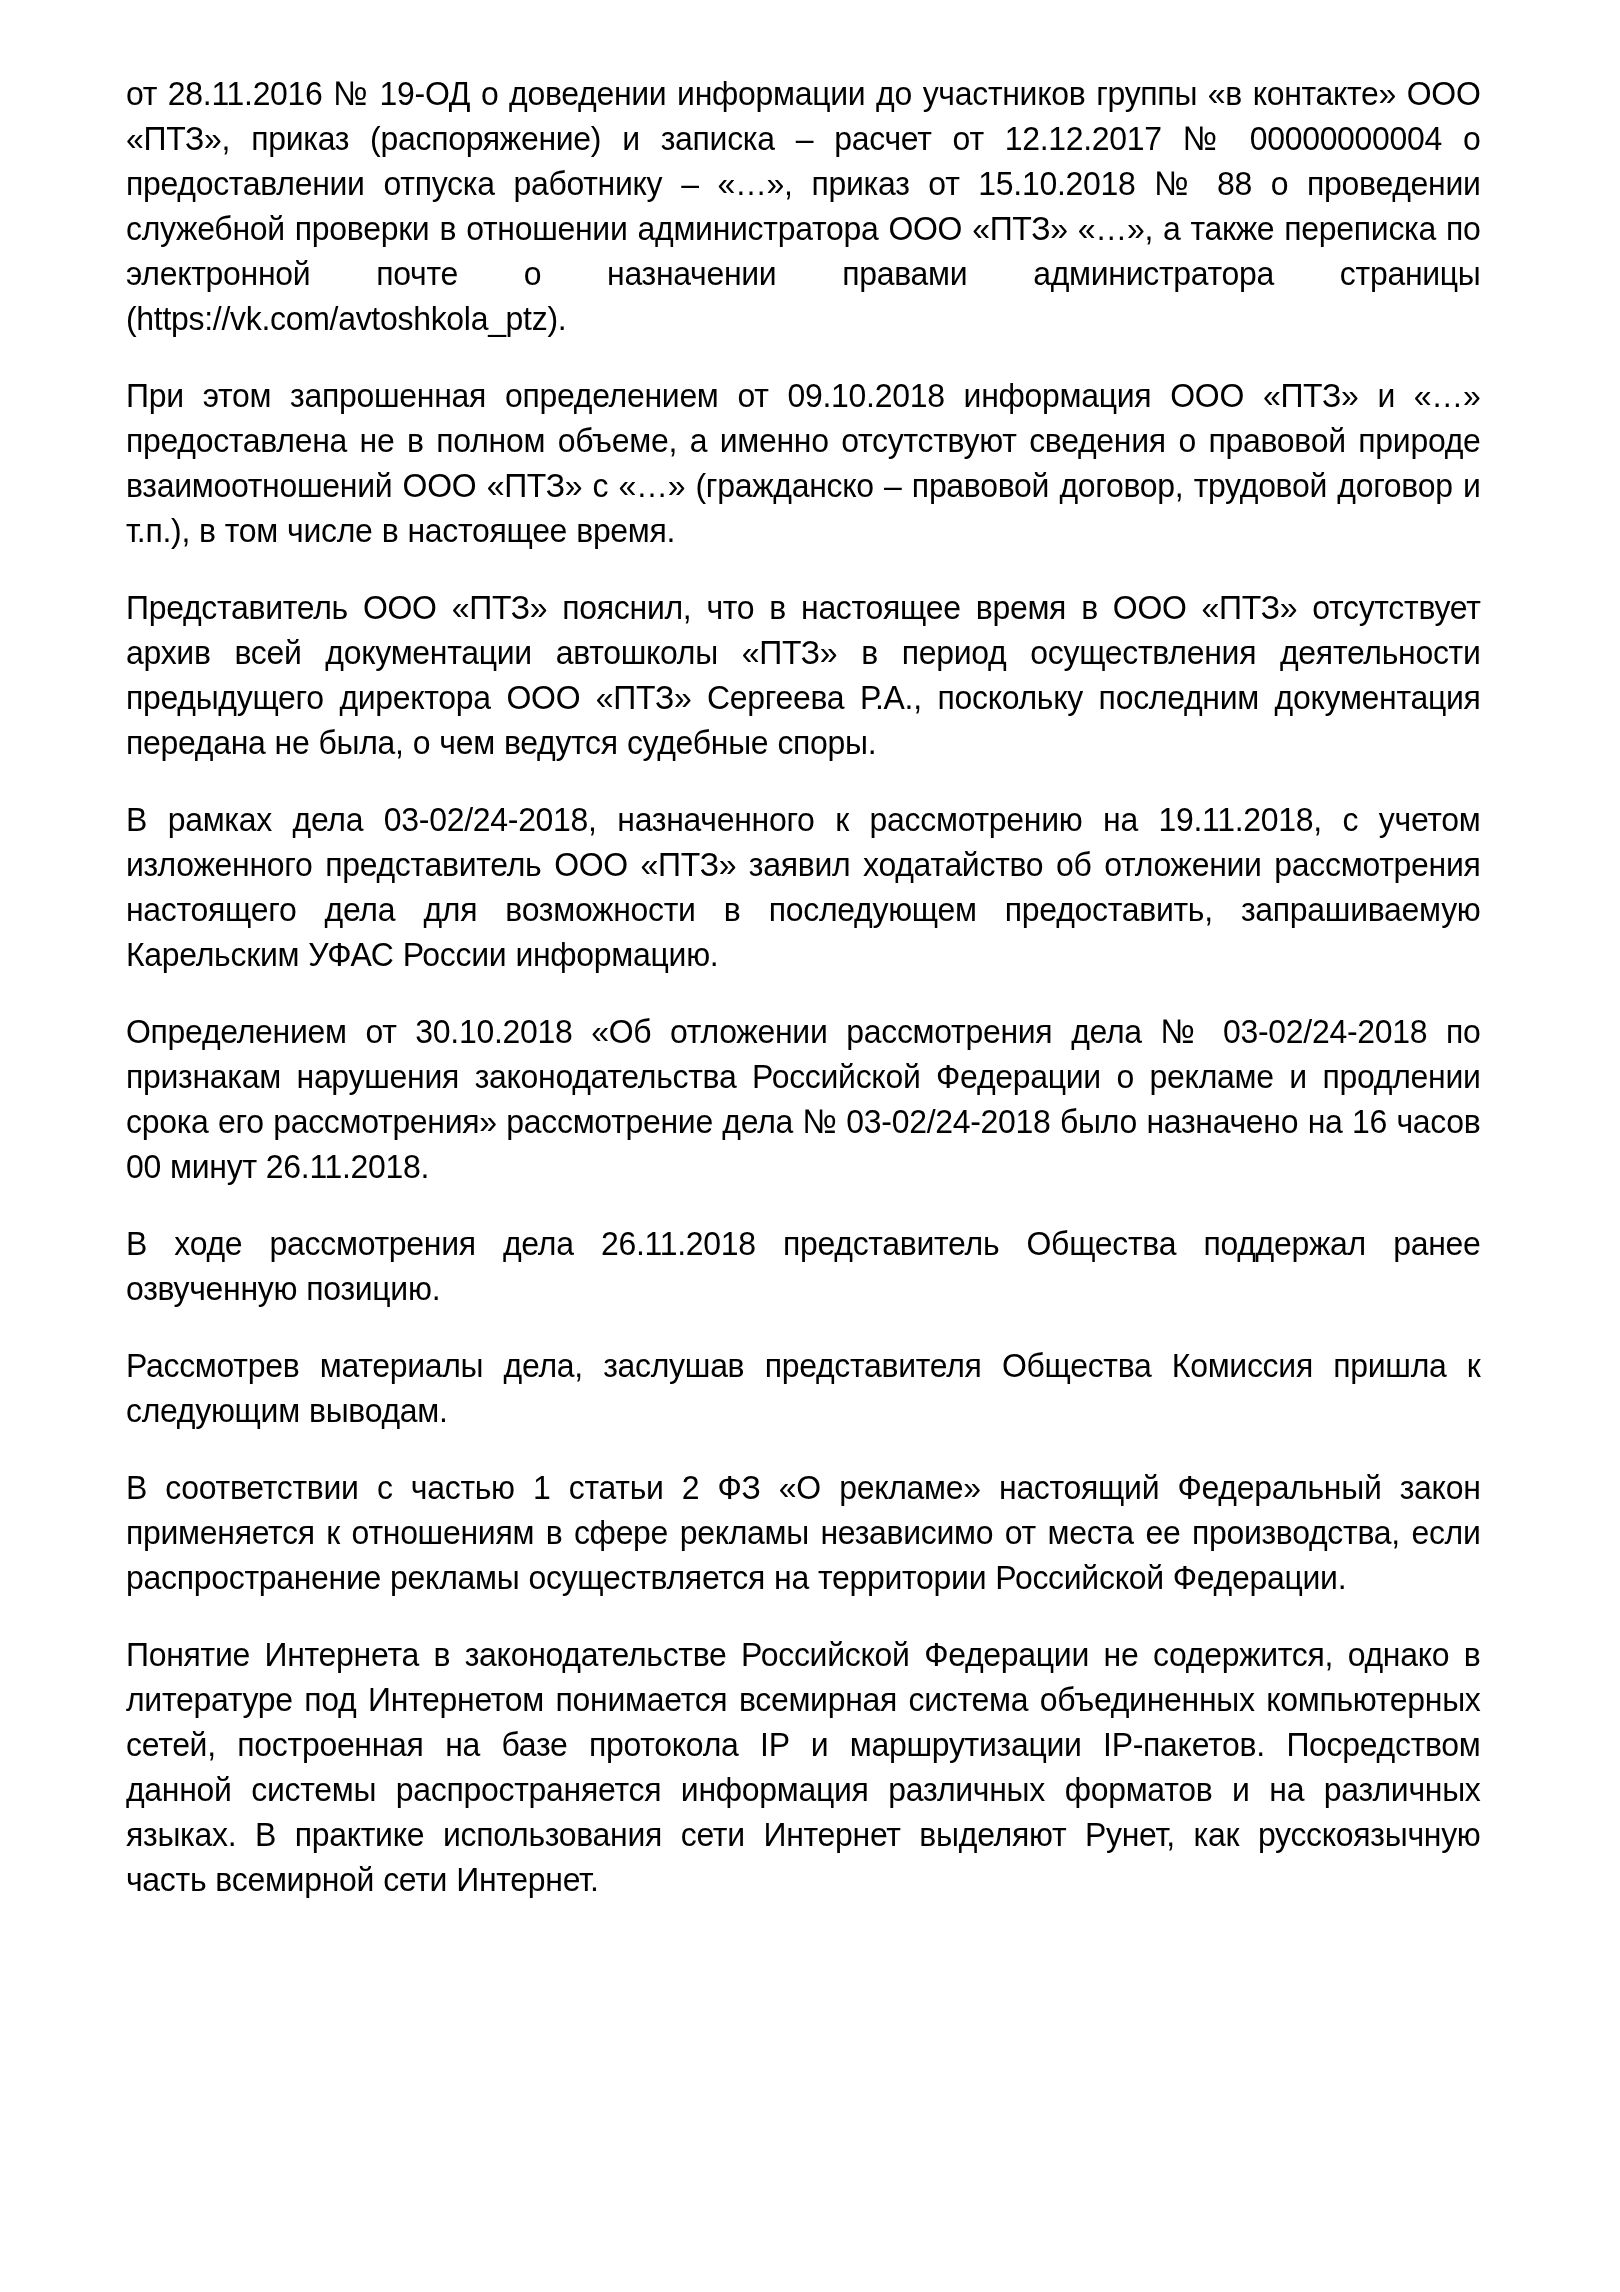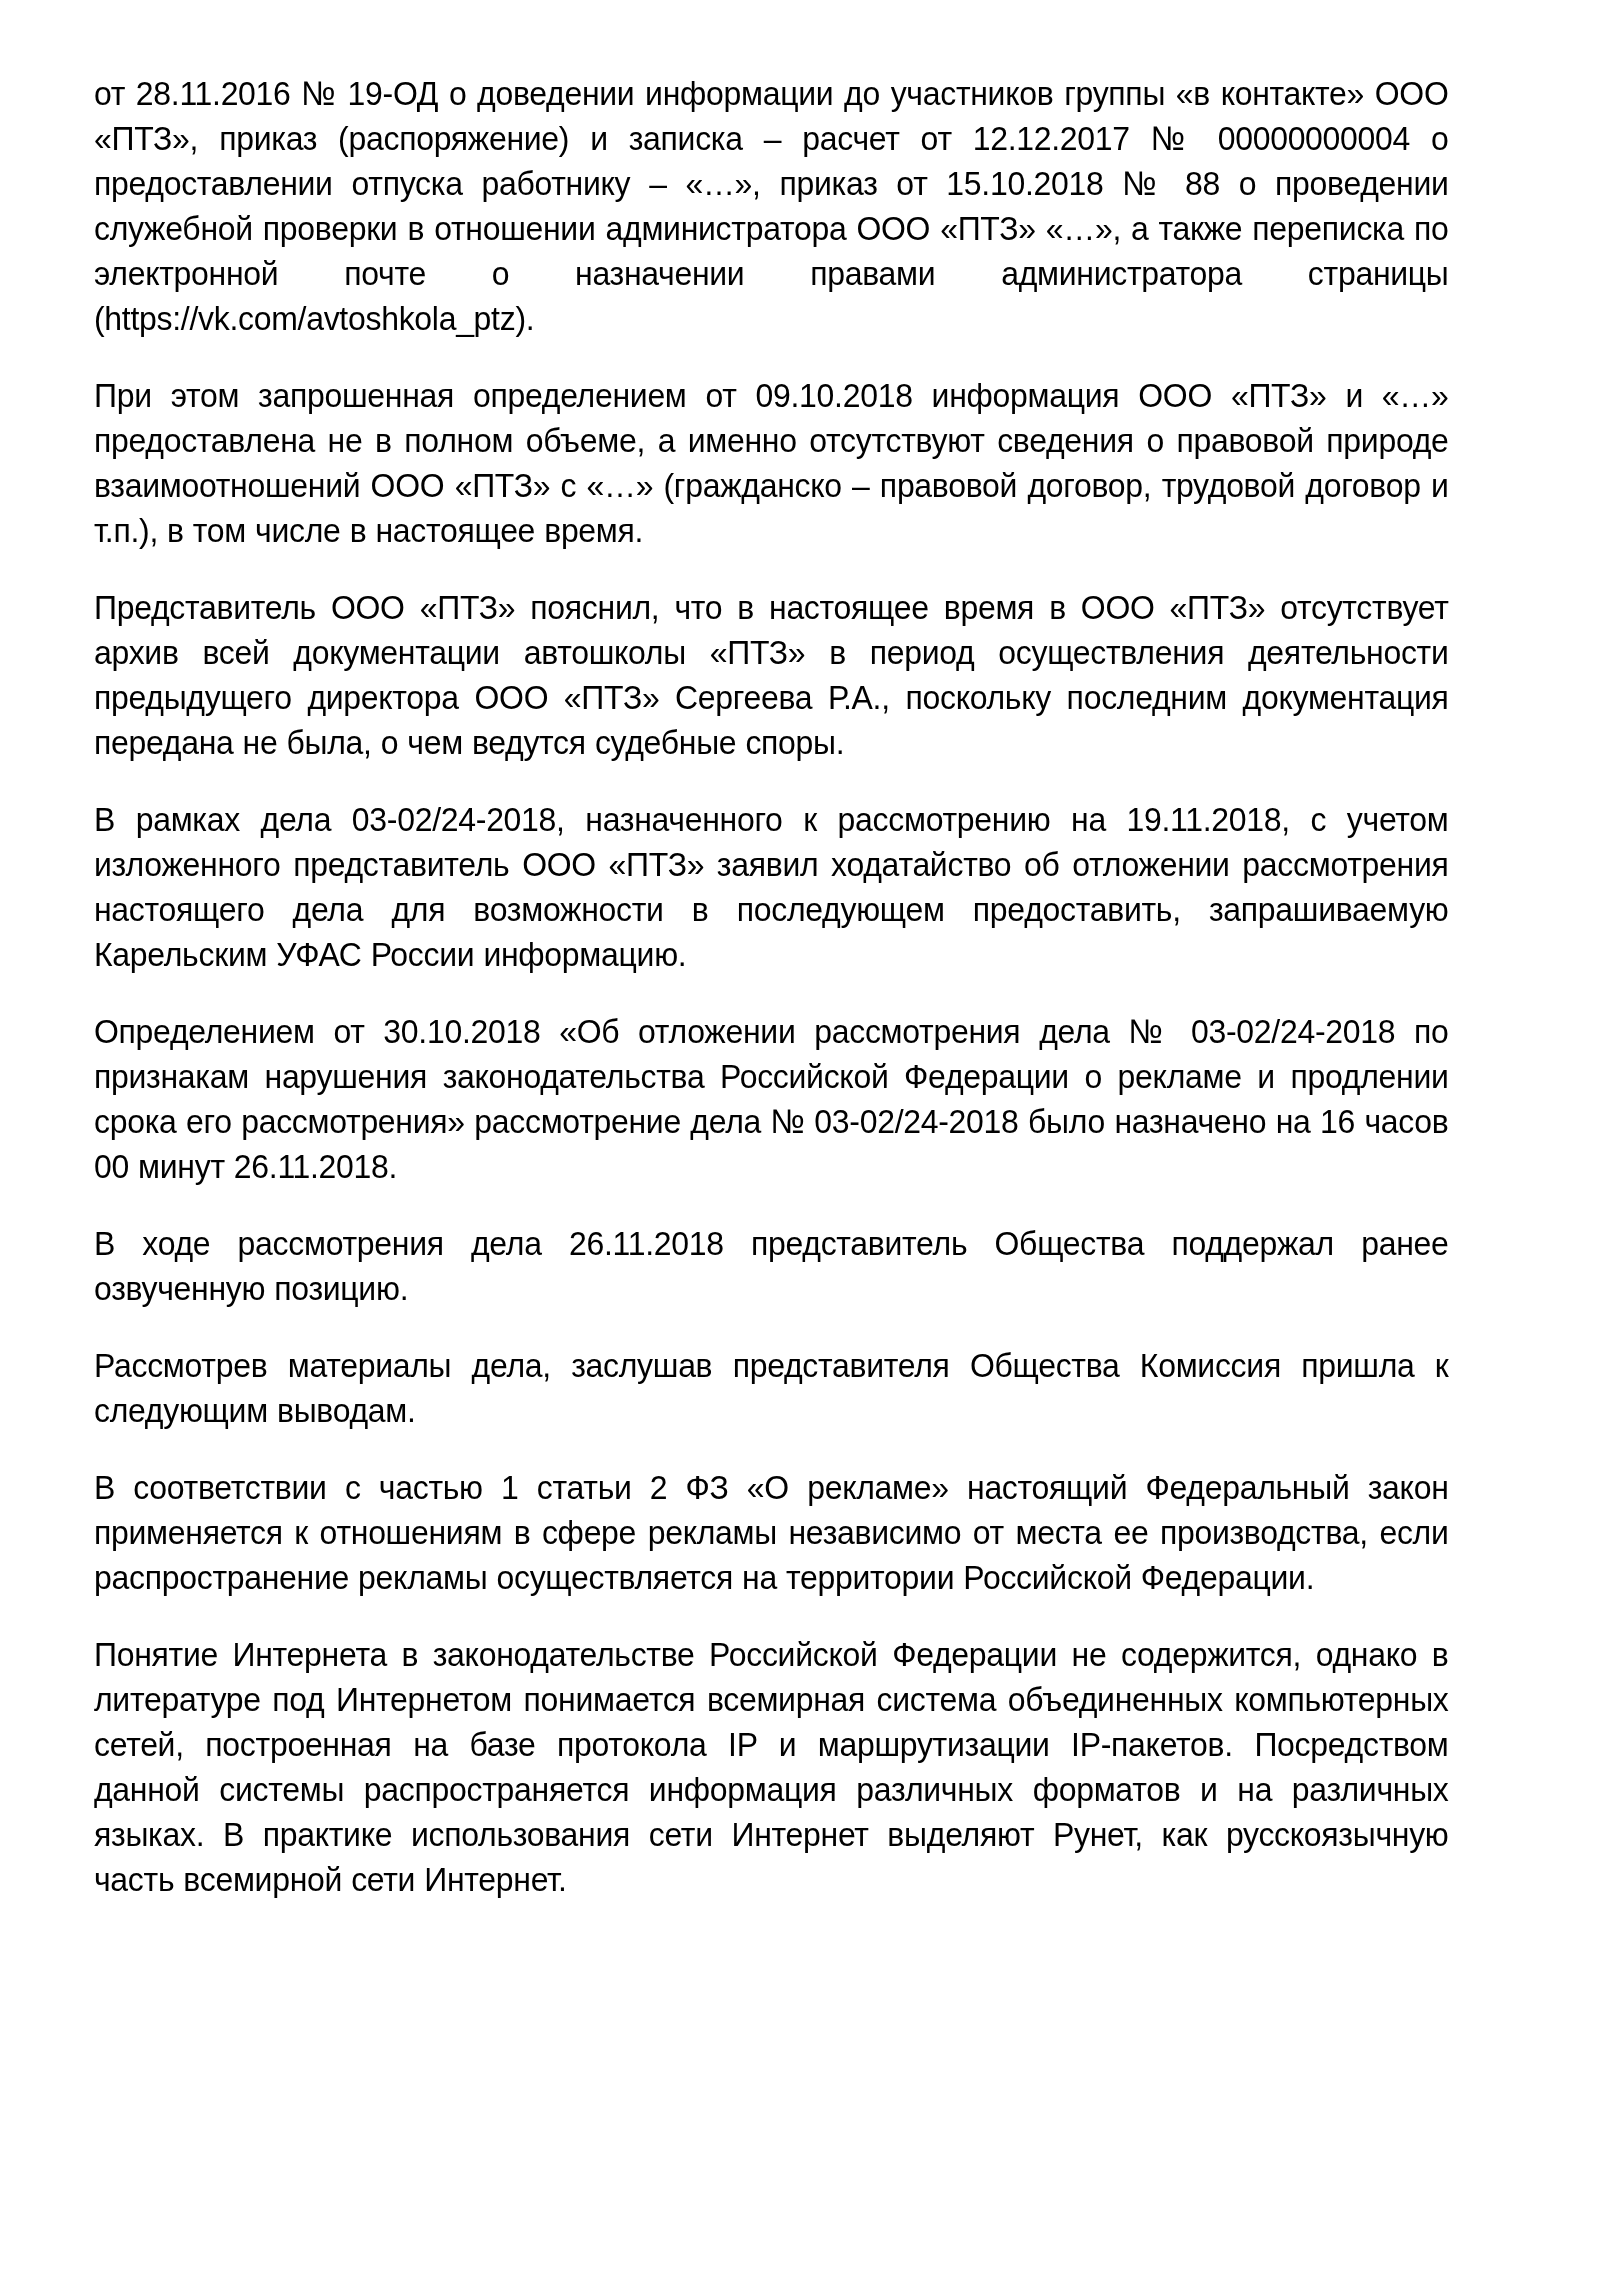--- a/index.html
+++ b/index.html
@@ -13,20 +13,21 @@
     height: 2293px;
     background: #ffffff;
     box-sizing: border-box;
     padding: 71px 88px 59px 94px;
     font-family: "Liberation Sans", "DejaVu Sans", sans-serif;
     color: #000000;
     overflow: hidden;
   }
   .doc-body {
     width: 1441px;
+    margin-left: 32px;
   }
   p.para {
     margin: 0 0 32px 0;
     text-align: justify;
     text-justify: inter-word;
     font-size: 34px;
     line-height: 45px;
     letter-spacing: -0.3px;
     word-spacing: 0.5px;
     font-stretch: condensed;

